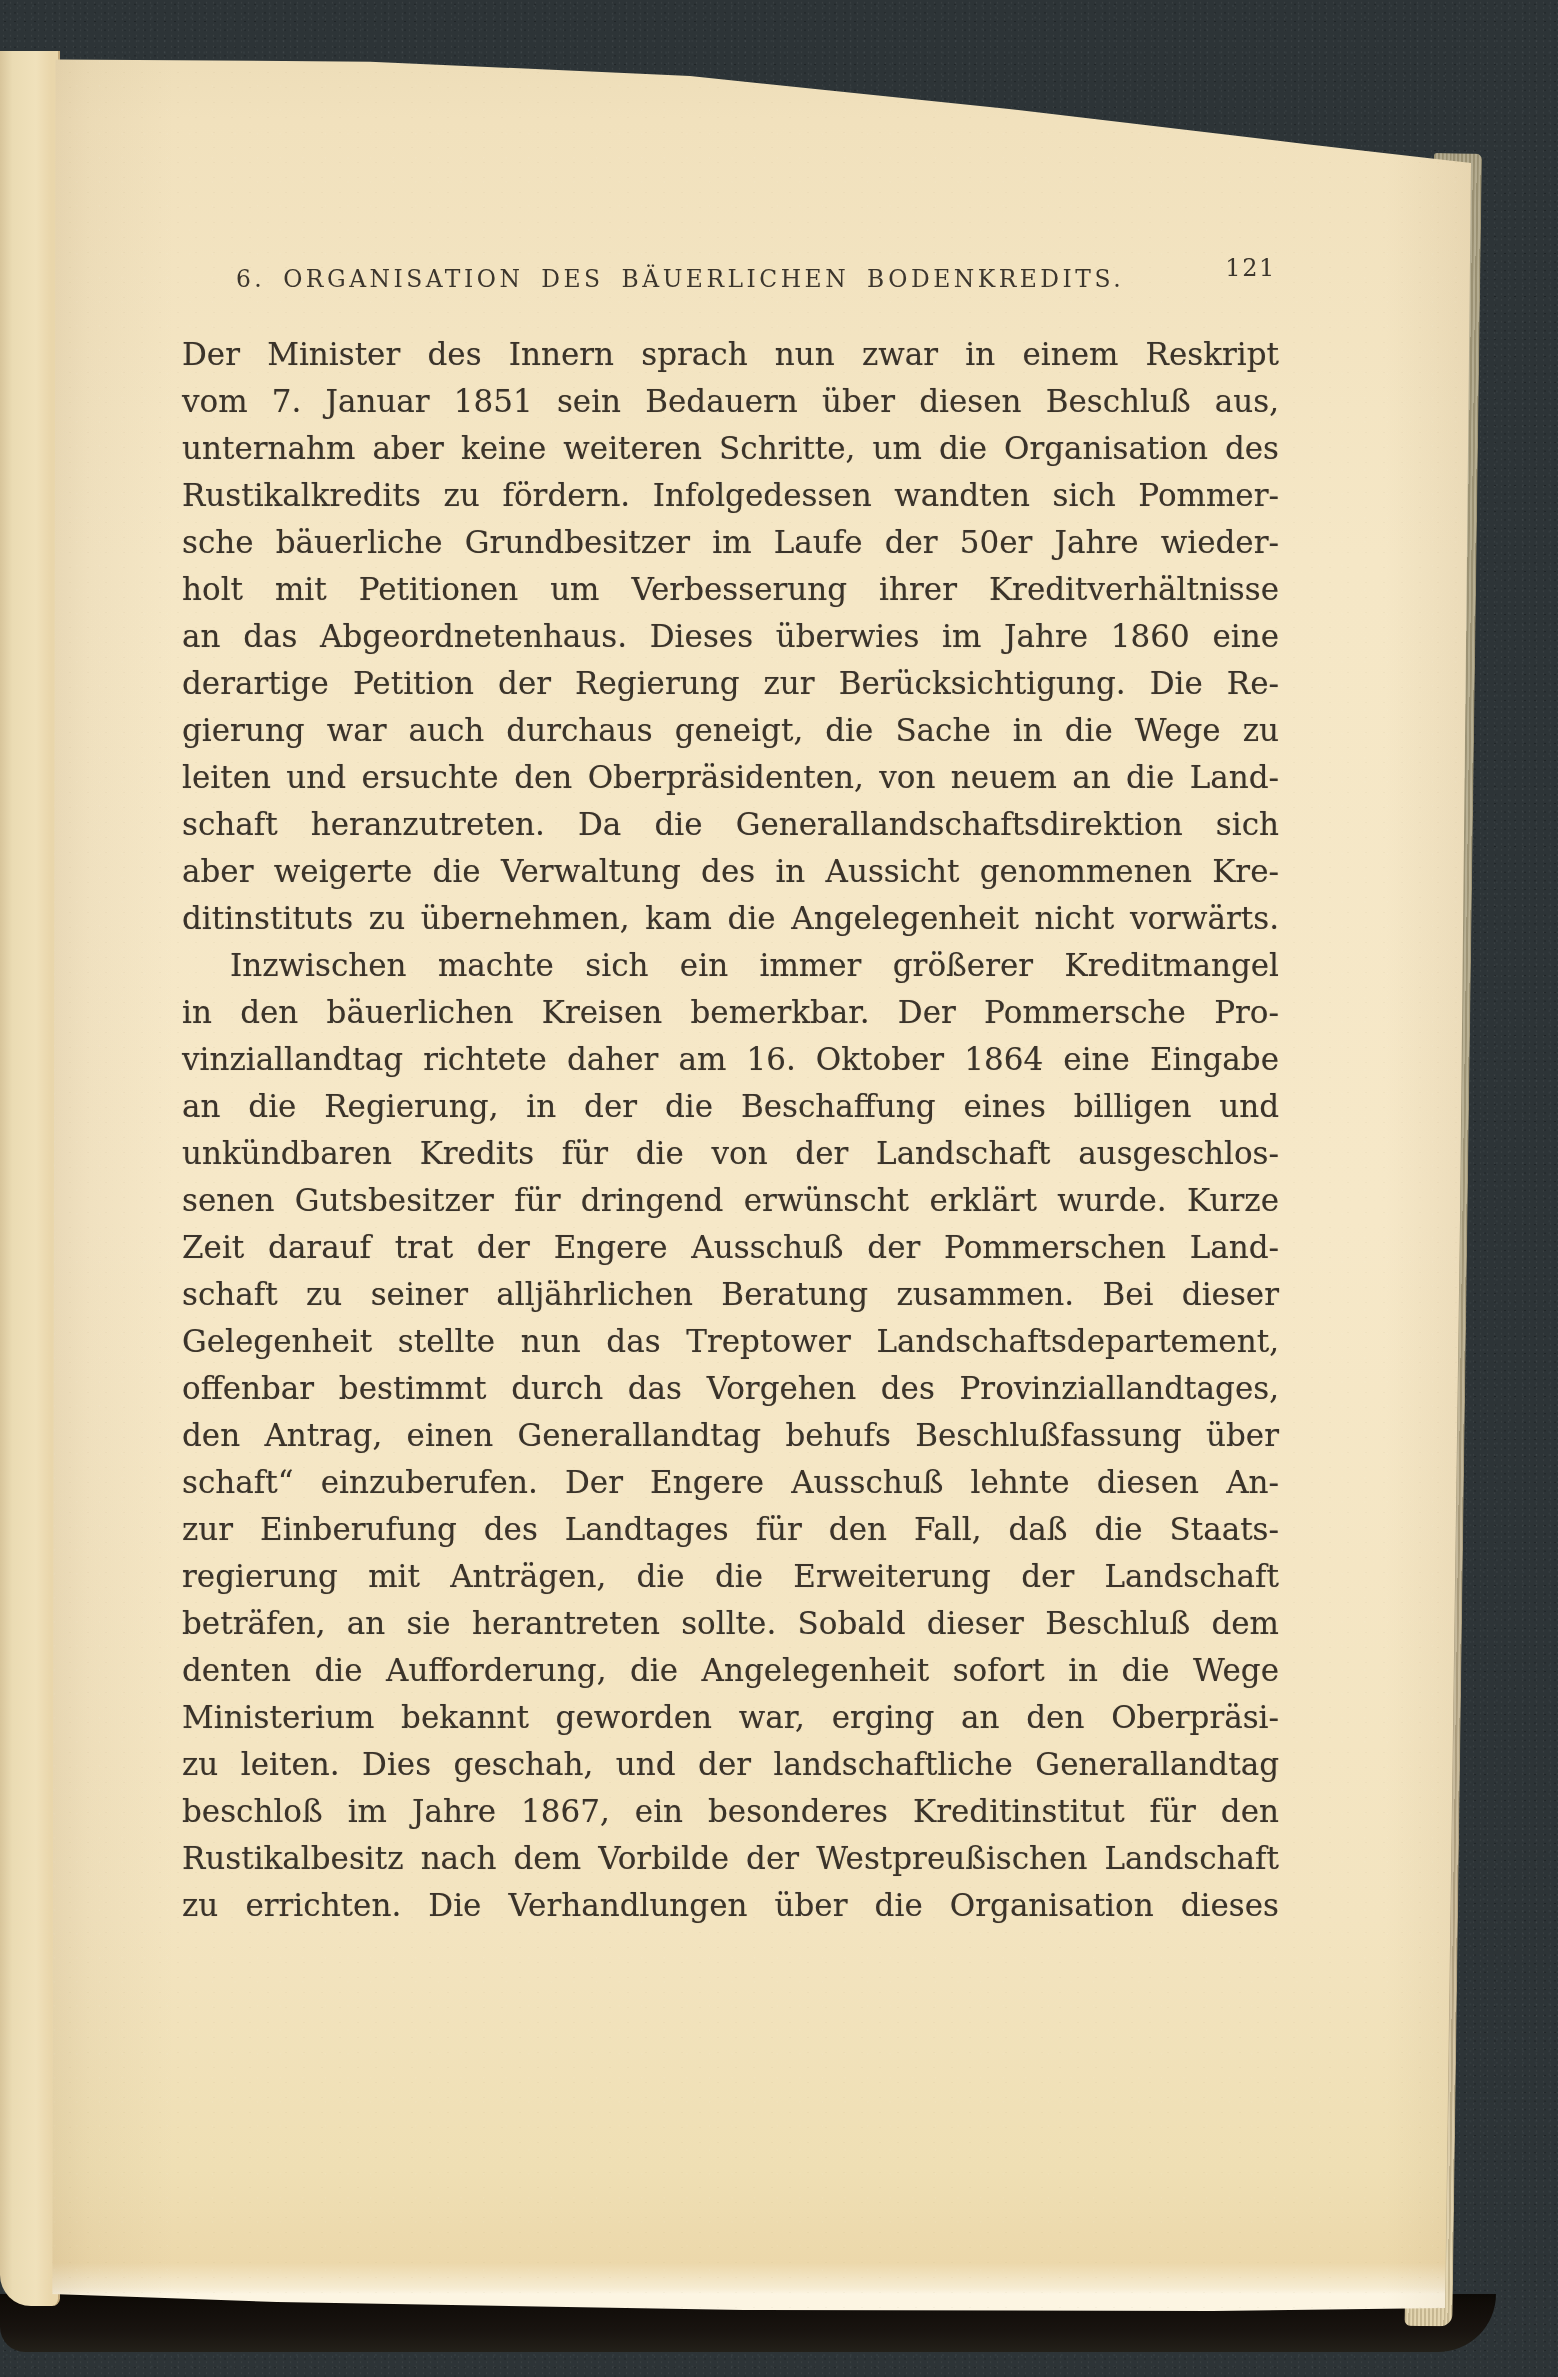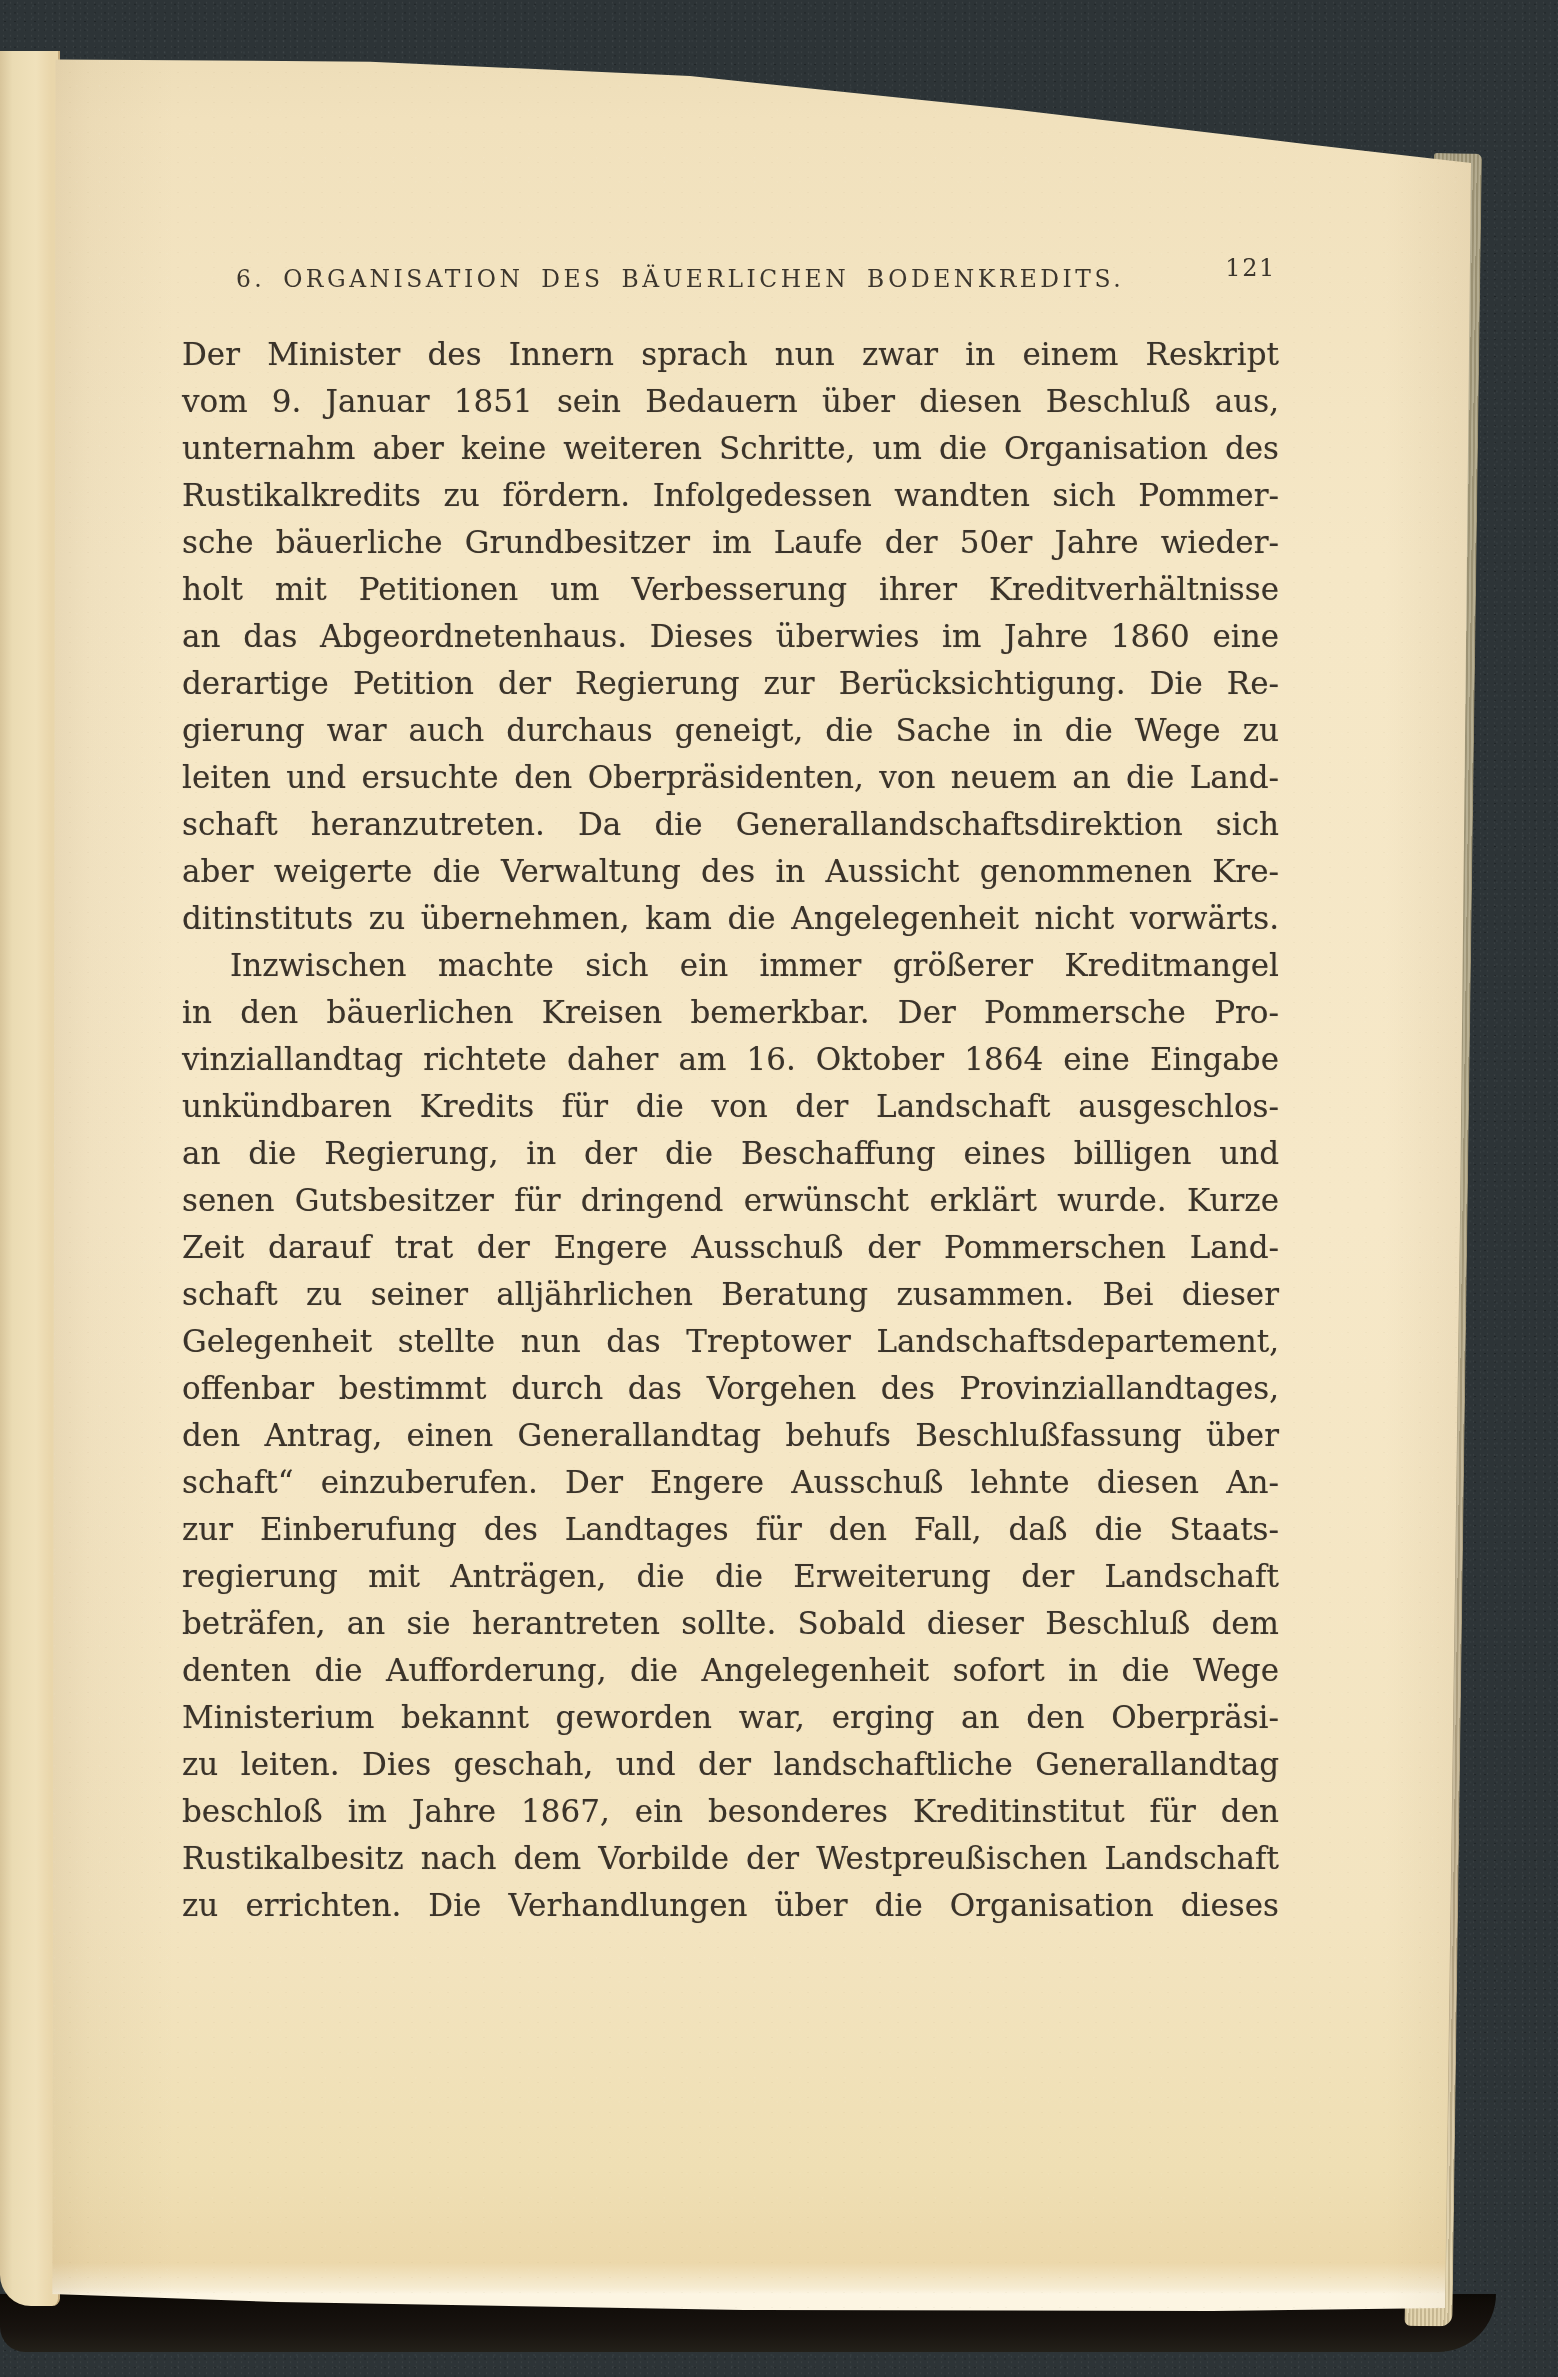--- a/index.html
+++ b/index.html
@@ -76,37 +76,37 @@
   <div class="page">
     <div class="paper-grain"></div>
 
     <div class="running-head">
       <div class="head-text">6. ORGANISATION DES BÄUERLICHEN BODENKREDITS.</div>
       <div class="page-num">121</div>
     </div>
 
     <div class="text-block">
         <div class="text-line">Der Minister des Innern sprach nun zwar in einem Reskript</div>
-        <div class="text-line">vom 9. Januar 1851 sein Bedauern über diesen Beschluß aus,</div>
+        <div class="text-line">vom 7. Januar 1851 sein Bedauern über diesen Beschluß aus,</div>
         <div class="text-line">unternahm aber keine weiteren Schritte, um die Organisation des</div>
         <div class="text-line">Rustikalkredits zu fördern.  Infolgedessen wandten sich Pommer-</div>
         <div class="text-line">sche bäuerliche Grundbesitzer im Laufe der 50er Jahre wieder-</div>
         <div class="text-line">holt mit Petitionen um Verbesserung ihrer Kreditverhältnisse</div>
         <div class="text-line">an das Abgeordnetenhaus. Dieses überwies im Jahre 1860 eine</div>
         <div class="text-line">derartige Petition der Regierung zur Berücksichtigung. Die Re-</div>
         <div class="text-line">gierung war auch durchaus geneigt, die Sache in die Wege zu</div>
         <div class="text-line">leiten und ersuchte den Oberpräsidenten, von neuem an die Land-</div>
         <div class="text-line">schaft heranzutreten.  Da die Generallandschaftsdirektion sich</div>
         <div class="text-line">aber weigerte die Verwaltung des in Aussicht genommenen Kre-</div>
         <div class="text-line">ditinstituts zu übernehmen, kam die Angelegenheit nicht vorwärts.</div>
         <div class="text-line indent">Inzwischen machte sich ein immer größerer Kreditmangel</div>
         <div class="text-line">in den bäuerlichen Kreisen bemerkbar.  Der Pommersche Pro-</div>
         <div class="text-line">vinziallandtag richtete daher am 16. Oktober 1864 eine Eingabe</div>
+        <div class="text-line">an die Regierung, in der die Beschaffung eines billigen und</div>
         <div class="text-line">unkündbaren Kredits für die von der Landschaft ausgeschlos-</div>
-        <div class="text-line">an die Regierung, in der die Beschaffung eines billigen und</div>
         <div class="text-line">senen Gutsbesitzer für dringend erwünscht erklärt wurde.  Kurze</div>
         <div class="text-line">Zeit darauf trat der Engere Ausschuß der Pommerschen Land-</div>
         <div class="text-line">schaft zu seiner alljährlichen Beratung zusammen.  Bei dieser</div>
         <div class="text-line">Gelegenheit stellte nun das Treptower Landschaftsdepartement,</div>
         <div class="text-line">offenbar bestimmt durch das Vorgehen des Provinziallandtages,</div>
         <div class="text-line">den Antrag, einen Generallandtag behufs Beschlußfassung über</div>
         <div class="text-line">schaft“ einzuberufen.  Der Engere Ausschuß lehnte diesen An-</div>
         <div class="text-line">zur Einberufung des Landtages für den Fall, daß die Staats-</div>
         <div class="text-line">regierung mit Anträgen, die die Erweiterung der Landschaft</div>
         <div class="text-line">beträfen, an sie herantreten sollte. Sobald dieser Beschluß dem</div>

